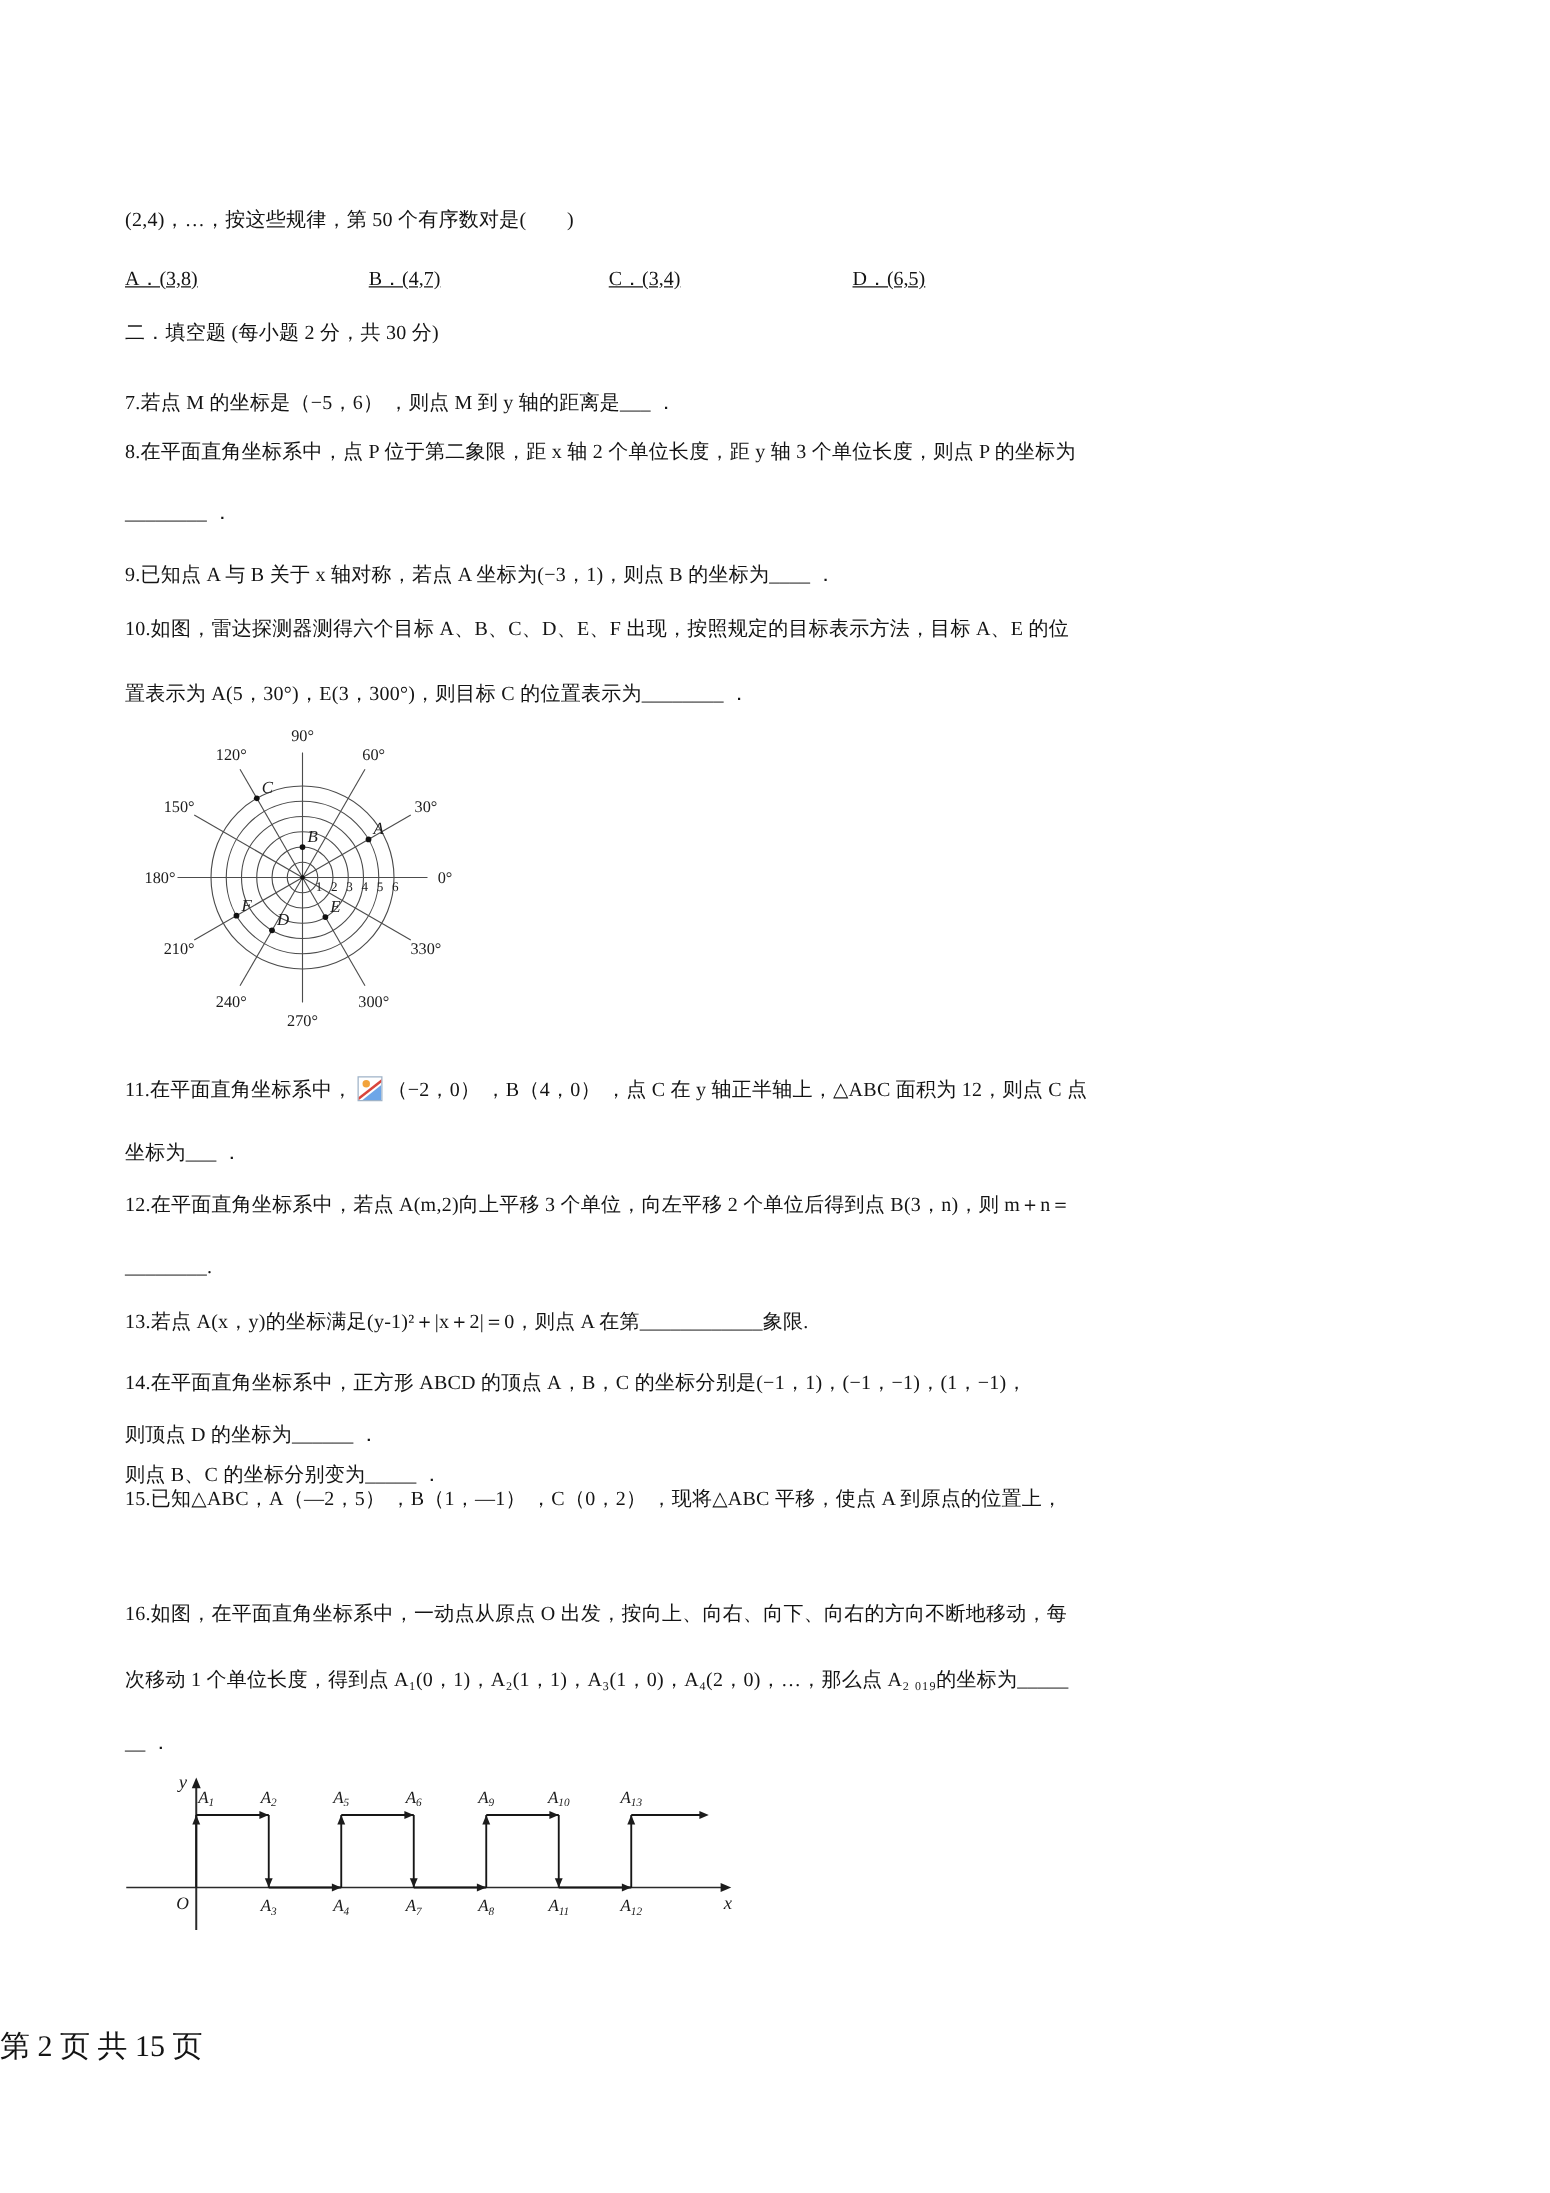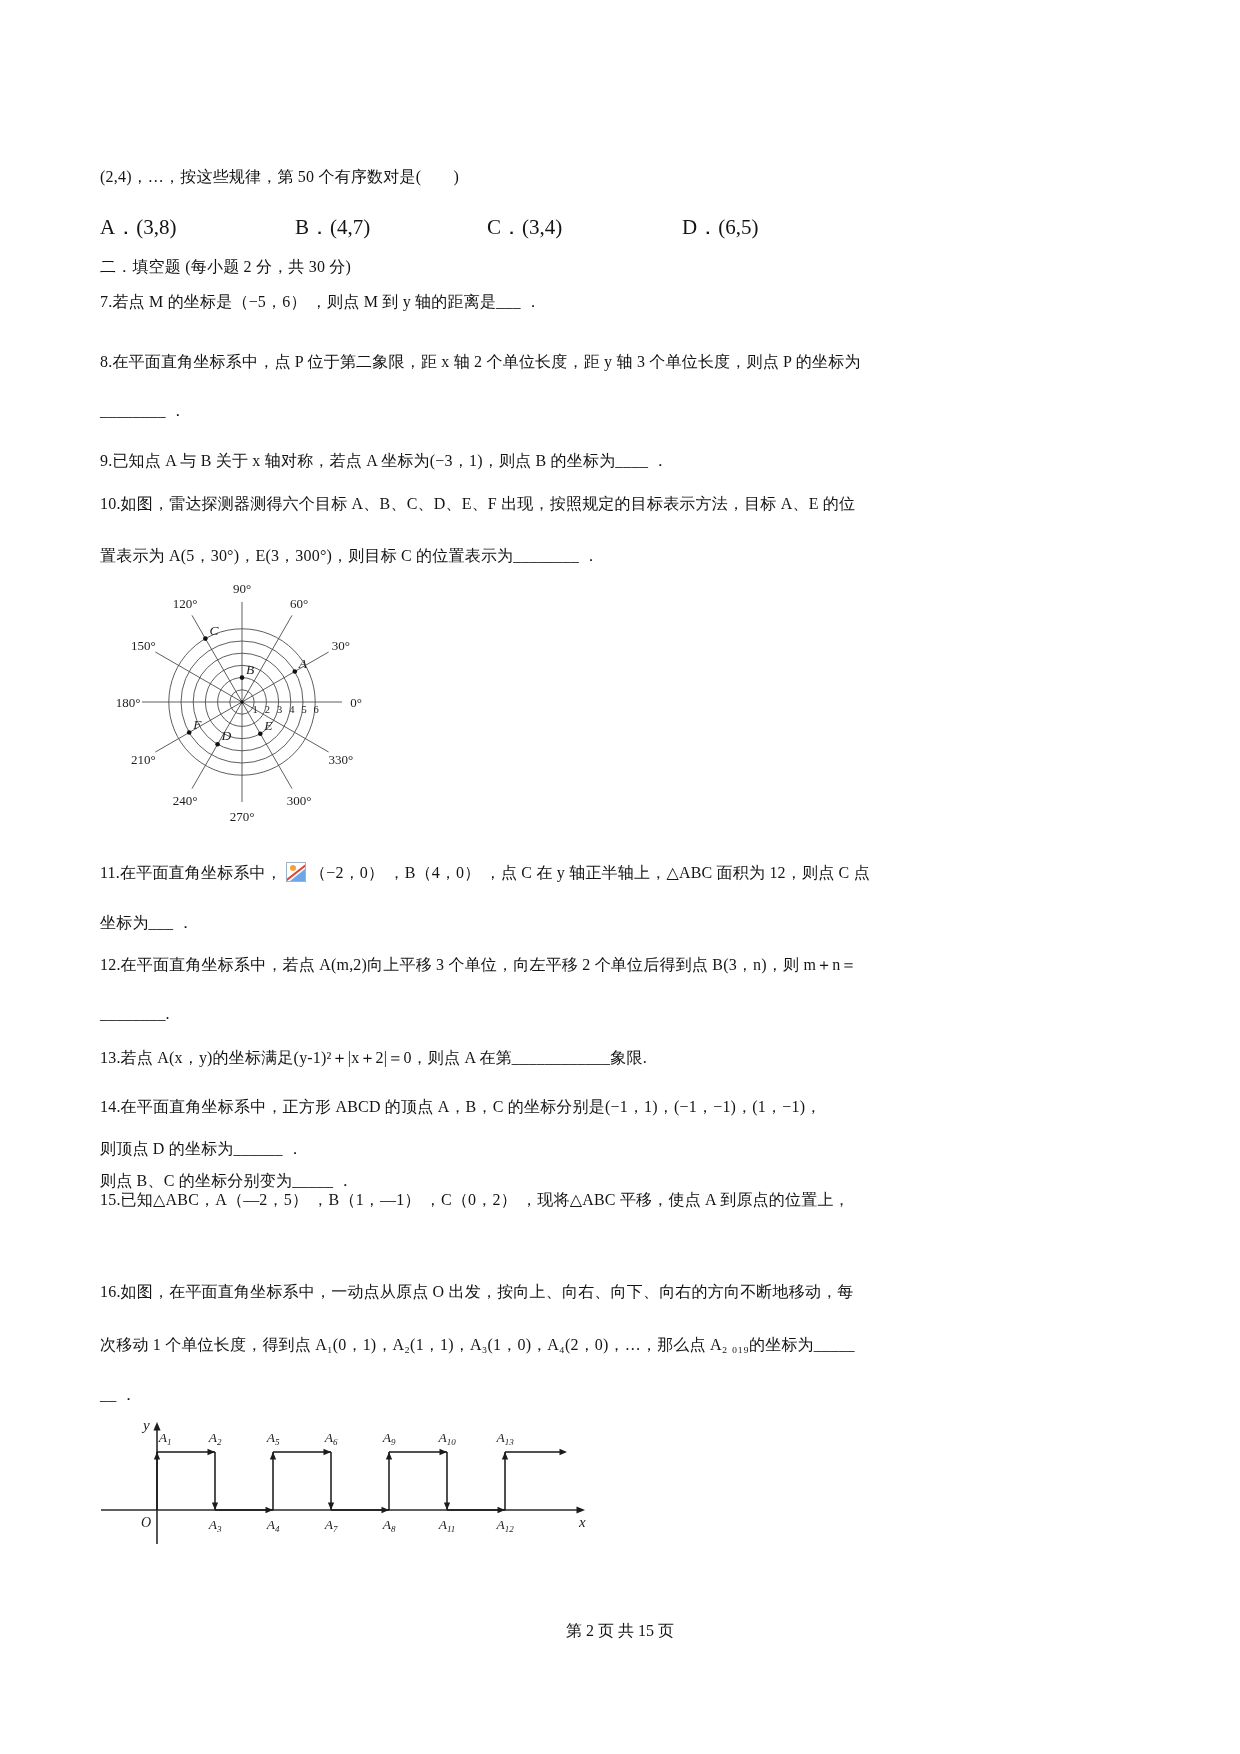--- a/index.html
+++ b/index.html
@@ -6,22 +6,22 @@
   html,body{margin:0;padding:0;}
   body{
     width:1240px;height:1754px;background:#ffffff;position:relative;
     font-family:"Liberation Serif","DejaVu Serif",serif;
     color:#141414;overflow:hidden;
   }
   .line{
     position:absolute;left:100px;white-space:nowrap;
     font-size:16px;line-height:24px;letter-spacing:0.2px;
   }
-  .opt{position:absolute;white-space:nowrap;font-size:21px;}
-  .footer{position:absolute;left:0;width:100%;text-align:center;font-size:16px;}
+  .opt{position:absolute;white-space:nowrap;font-size:16px;text-decoration:underline;}
+  .footer{position:absolute;left:0;width:100%;font-size:24px;}
   svg{position:absolute;overflow:visible;}
   svg text{font-family:"Liberation Serif","DejaVu Serif",serif;}
   
   .img-icon{
     display:inline-block;width:20px;height:20px;position:relative;
     border:1px solid #9fb3c8;background:#fff;vertical-align:-4px;margin:0 4px;
     box-sizing:border-box;overflow:hidden;
   }
   .img-icon .dot{position:absolute;left:3px;top:2px;width:6px;height:6px;border-radius:50%;background:#f2a33c;}
   .img-icon .mtn{position:absolute;right:0;bottom:0;width:0;height:0;
@@ -32,21 +32,21 @@
 <body>
 
 <div class="line" style="top:165px">(2,4)，…，按这些规律，第 50 个有序数对是(　　)</div>
 <span class="opt" style="left:100px;top:213px">A．(3,8)</span>
 <span class="opt" style="left:295px;top:213px">B．(4,7)</span>
 <span class="opt" style="left:487px;top:213px">C．(3,4)</span>
 <span class="opt" style="left:682px;top:213px">D．(6,5)</span>
 
 <div class="line" style="top:255px">二．填空题  (每小题 2 分，共 30 分)</div>
 
-<div class="line" style="top:290px">7.若点 M 的坐标是（−5，6） ，则点 M 到 y 轴的距离是___ ．</div>
+<div class="line" style="top:311px">7.若点 M 的坐标是（−5，6） ，则点 M 到 y 轴的距离是___ ．</div>
 <div class="line" style="top:350px">8.在平面直角坐标系中，点 P 位于第二象限，距 x 轴 2 个单位长度，距 y 轴 3 个单位长度，则点 P 的坐标为</div>
 <div class="line" style="top:399px">________ ．</div>
 <div class="line" style="top:449px">9.已知点 A 与 B 关于 x 轴对称，若点 A 坐标为(−3，1)，则点 B 的坐标为____ ．</div>
 <div class="line" style="top:492px">10.如图，雷达探测器测得六个目标 A、B、C、D、E、F 出现，按照规定的目标表示方法，目标 A、E 的位</div>
 <div class="line" style="top:544px">置表示为 A(5，30°)，E(3，300°)，则目标 C 的位置表示为________ ．</div>
 
 <svg style="left:106px;top:574px" width="290" height="256" viewBox="-136 -128 290 256">
     <circle cx="0" cy="0" r="12.2" fill="none" stroke="#4c4c4c" stroke-width="0.9"></circle>
     <circle cx="0" cy="0" r="24.4" fill="none" stroke="#4c4c4c" stroke-width="0.9"></circle>
     <circle cx="0" cy="0" r="36.599999999999994" fill="none" stroke="#4c4c4c" stroke-width="0.9"></circle>

